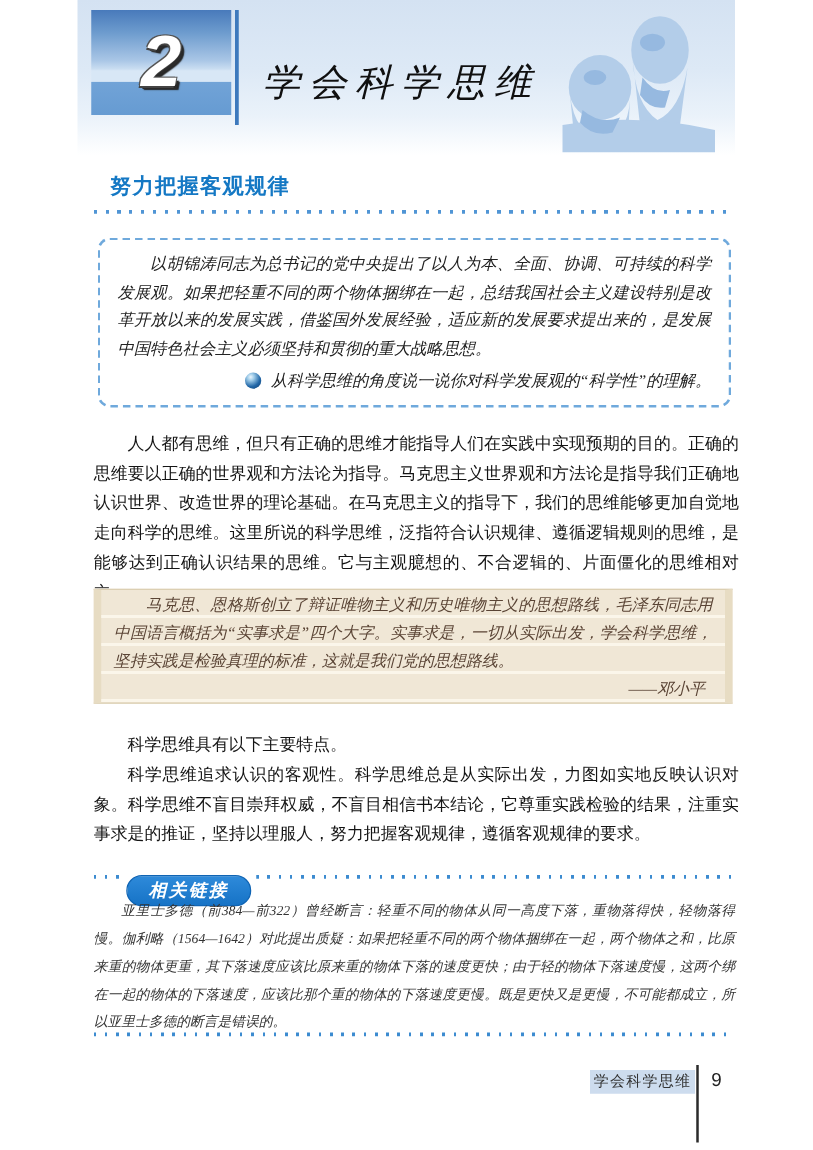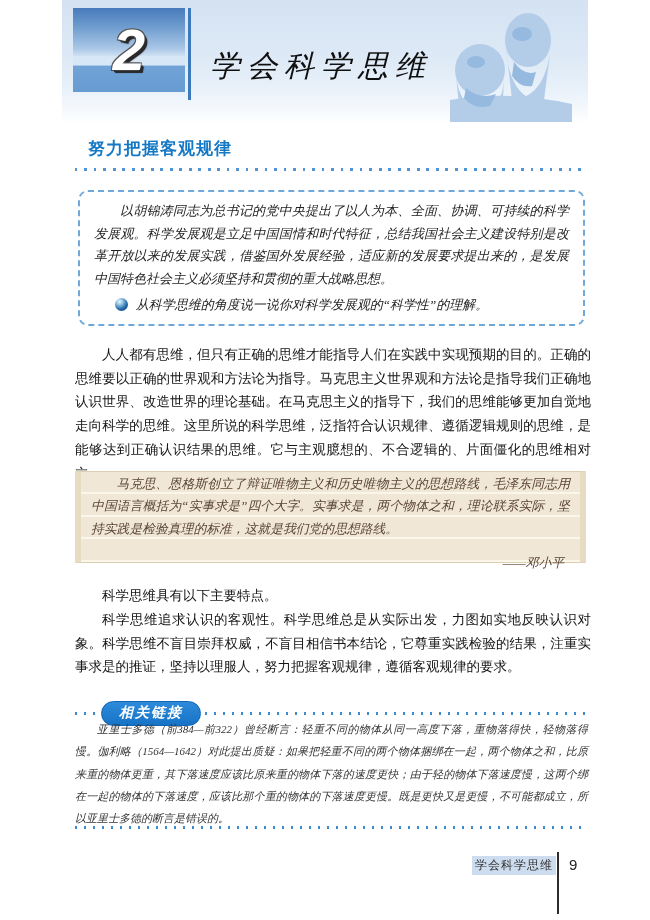--- a/index.html
+++ b/index.html
@@ -54,21 +54,21 @@
   
   .activity-box {
     position:absolute; left:78px; top:190px; width:507px;
     border:2px dashed #6fa9dc; border-radius:10px;
     padding:8px 14px 10px 14px;
   }
   .activity-text {
     font-size:13px; line-height:22.6px; color:#222; text-indent:2em;
     text-align:justify; font-style:italic;
   }
-  .activity-question { margin-top:6px; margin-left:1.6em; font-size:13px; font-style:italic; color:#222; }
+  .activity-question { margin-top:6px; margin-left:1.6em; font-size:13px; font-style:italic; color:#222;text-align:right; }
   .globe-icon {
     display:inline-block; width:13px; height:13px; border-radius:50%;
     background:radial-gradient(circle at 35% 28%, #eaf5fd 0%, #9ecbe8 22%, #2368a8 60%, #0a3a6e 100%);
     margin-right:8px; vertical-align:-2px;
   }
 
   
   .body-para {
     position:absolute; left:75px; width:516px;
     font-size:13.5px; line-height:23.7px; text-align:justify; text-indent:2em; color:#141414;
@@ -89,25 +89,24 @@
     background:repeating-linear-gradient(180deg,transparent 0 20.4px,#fbf6ea 20.4px 22.4px);
     padding:1px 10px 0 10px;
   }
   .quote-text {
     font-size:12.8px; line-height:22.4px; color:#5a4435; font-style:italic;
     text-indent:2em; text-align:justify;
   }
   .quote-attribution {
     font-size:12.8px; line-height:22.4px; color:#5a4435; font-style:italic; text-align:right;
     padding-right:6px;
-    margin-top:12px;
   }
 
   
-  .related-header { position:absolute; left:75px; top:700px; width:511px; height:26px; display:flex; align-items:center; }
+  .related-header { position:absolute; left:75px; top:700px; width:511px; height:26px; display:flex; align-items:flex-start; }
   .dots-short { width:22px; height:3px; }
   .dots-long { flex:1; height:3px; }
   .related-badge {
     height:25px; padding:0 17px; margin:0 4px; border-radius:13px;
     background:linear-gradient(180deg,#2e8ada 0%,#1673c6 100%);
     border:1px solid #0f64b4;
     color:#fff; font-family:"Liberation Sans","DejaVu Sans",sans-serif;
     font-size:14px; font-weight:bold; font-style:italic;
     display:flex; align-items:center; letter-spacing:2px;
   }
@@ -158,31 +157,31 @@
   <div class="chapter-box">
     <div class="chapter-number">2</div>
   </div>
   <div class="chapter-divider"></div>
   <div class="chapter-title">学会科学思维</div>
 
   <div class="section-title">努力把握客观规律</div>
   <div class="title-dots dotted"></div>
 
   <div class="activity-box">
-    <p class="activity-text">以胡锦涛同志为总书记的党中央提出了以人为本、全面、协调、可持续的科学发展观。科学发展观是立足中国国情和时代特征，总结我国社会主义建设特别是改革开放以来的发展实践，借鉴国外发展经验，适应新的发展要求提出来的，是发展中国特色社会主义必须坚持和贯彻的重大战略思想。</p>
+    <p class="activity-text">以胡锦涛同志为总书记的党中央提出了以人为本、全面、协调、可持续的科学发展观。如果把轻重不同的两个物体捆绑在一起，总结我国社会主义建设特别是改革开放以来的发展实践，借鉴国外发展经验，适应新的发展要求提出来的，是发展中国特色社会主义必须坚持和贯彻的重大战略思想。</p>
     <p class="activity-question">
       <span class="globe-icon"></span><span>从科学思维的角度说一说你对科学发展观的“科学性”的理解。</span>
     </p>
   </div>
 
   <p class="body-para para1">人人都有思维，但只有正确的思维才能指导人们在实践中实现预期的目的。正确的思维要以正确的世界观和方法论为指导。马克思主义世界观和方法论是指导我们正确地认识世界、改造世界的理论基础。在马克思主义的指导下，我们的思维能够更加自觉地走向科学的思维。这里所说的科学思维，泛指符合认识规律、遵循逻辑规则的思维，是能够达到正确认识结果的思维。它与主观臆想的、不合逻辑的、片面僵化的思维相对立。</p>
 
   <div class="quote-box">
     <div class="quote-inner">
-      <p class="quote-text">马克思、恩格斯创立了辩证唯物主义和历史唯物主义的思想路线，毛泽东同志用中国语言概括为“实事求是”四个大字。实事求是，两个物体之和，理论联系实际，坚持实践是检验真理的标准，这就是我们党的思想路线。</p>
+      <p class="quote-text">马克思、恩格斯创立了辩证唯物主义和历史唯物主义的思想路线，毛泽东同志用中国语言概括为“实事求是”四个大字。实事求是，一切从实际出发，学会科学思维，坚持实践是检验真理的标准，这就是我们党的思想路线。</p>
       <p class="quote-attribution">——邓小平</p>
     </div>
   </div>
 
   <p class="body-para para2">科学思维具有以下主要特点。</p>
   <p class="body-para para3">科学思维追求认识的客观性。科学思维总是从实际出发，力图如实地反映认识对象。科学思维不盲目崇拜权威，不盲目相信书本结论，它尊重实践检验的结果，注重实事求是的推证，坚持以理服人，努力把握客观规律，遵循客观规律的要求。</p>
 
   <div class="related-header">
     <div class="dots-short dotted-fine"></div>
     <div class="related-badge">相关链接</div>

